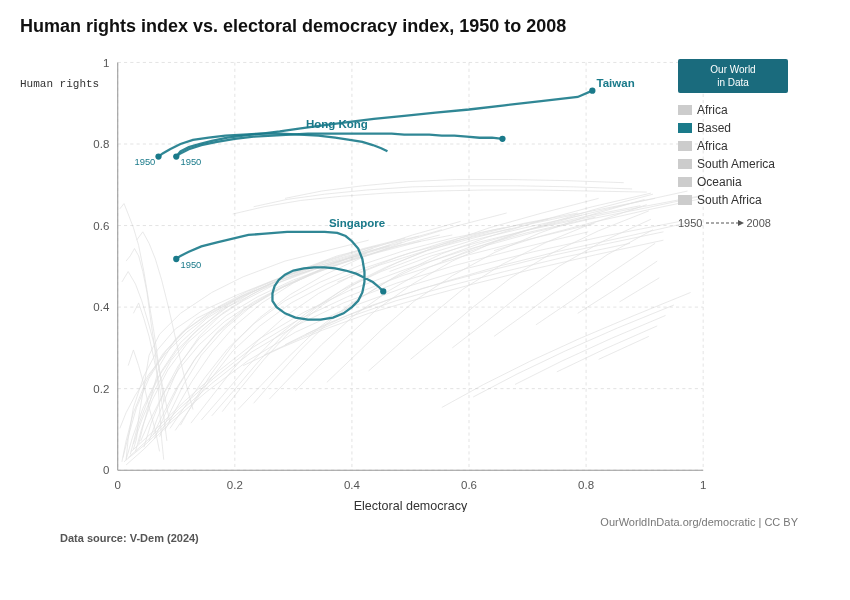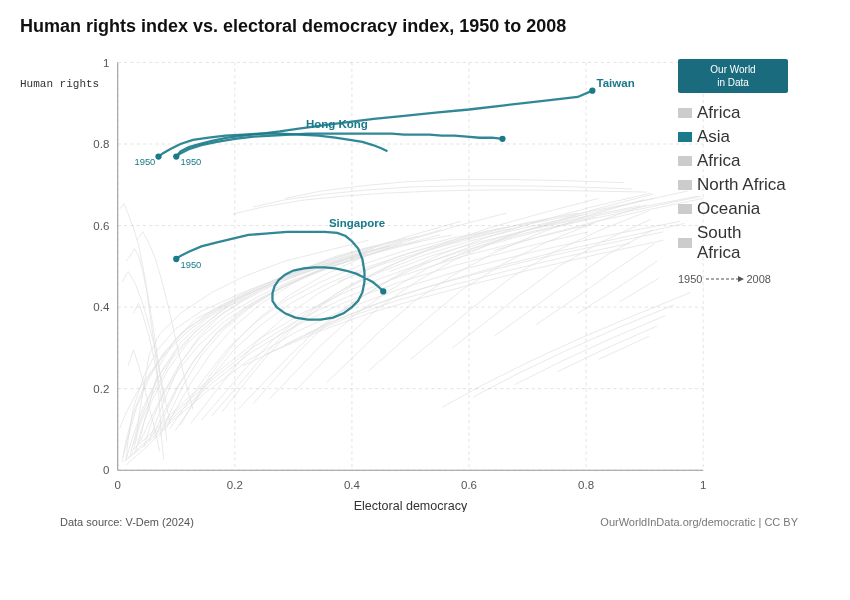--- a/index.html
+++ b/index.html
@@ -64,39 +64,40 @@
       align-items: center;
       margin-bottom: 4px;
     }
     .legend-swatch {
       width: 14px;
       height: 10px;
       margin-right: 5px;
       flex-shrink: 0;
     }
     .legend-label {
-      font-size: 17px;
+      font-size: 12px;
       color: #333;
+      text-align: center;
     }
     .legend-timeline {
       margin-top: 10px;
       font-size: 11px;
       color: #555;
       display: flex;
       align-items: center;
     }
     .footer {
       margin-top: 4px;
       display: flex;
       justify-content: space-between;
       font-size: 11px;
       color: #555;
       padding-left: 40px;
     }
-    .footer-left { font-weight: normal; }
+    .footer-left { font-weight: bold; margin-top: 16px; }
     .footer-right { color: #777; }
   </style>
 </head>
 <body>
 
 <div class="container">
   <div class="title">Human rights index vs. electoral democracy index, 1950 to 2008</div>
 
   <div style="position:relative; display:flex; margin-top:4px;">
 
@@ -262,33 +263,33 @@
       <div class="legend-item">
         <svg class="legend-swatch" viewBox="0 0 14 10">
             <rect width="14" height="10" fill="#cccccc"></rect>
           </svg>
         <span class="legend-label">Africa</span>
       </div>
       <div class="legend-item">
         <svg class="legend-swatch" viewBox="0 0 14 10">
             <rect width="14" height="10" fill="#1a7a8a"></rect>
           </svg>
-        <span class="legend-label">Asia</span>
+        <span class="legend-label">Based</span>
       </div>
       <div class="legend-item">
         <svg class="legend-swatch" viewBox="0 0 14 10">
             <rect width="14" height="10" fill="#cccccc"></rect>
           </svg>
         <span class="legend-label">Africa</span>
       </div>
       <div class="legend-item">
         <svg class="legend-swatch" viewBox="0 0 14 10">
             <rect width="14" height="10" fill="#cccccc"></rect>
           </svg>
-        <span class="legend-label">North Africa</span>
+        <span class="legend-label">South America</span>
       </div>
       <div class="legend-item">
         <svg class="legend-swatch" viewBox="0 0 14 10">
             <rect width="14" height="10" fill="#cccccc"></rect>
           </svg>
         <span class="legend-label">Oceania</span>
       </div>
       <div class="legend-item">
         <svg class="legend-swatch" viewBox="0 0 14 10">
             <rect width="14" height="10" fill="#cccccc"></rect>

